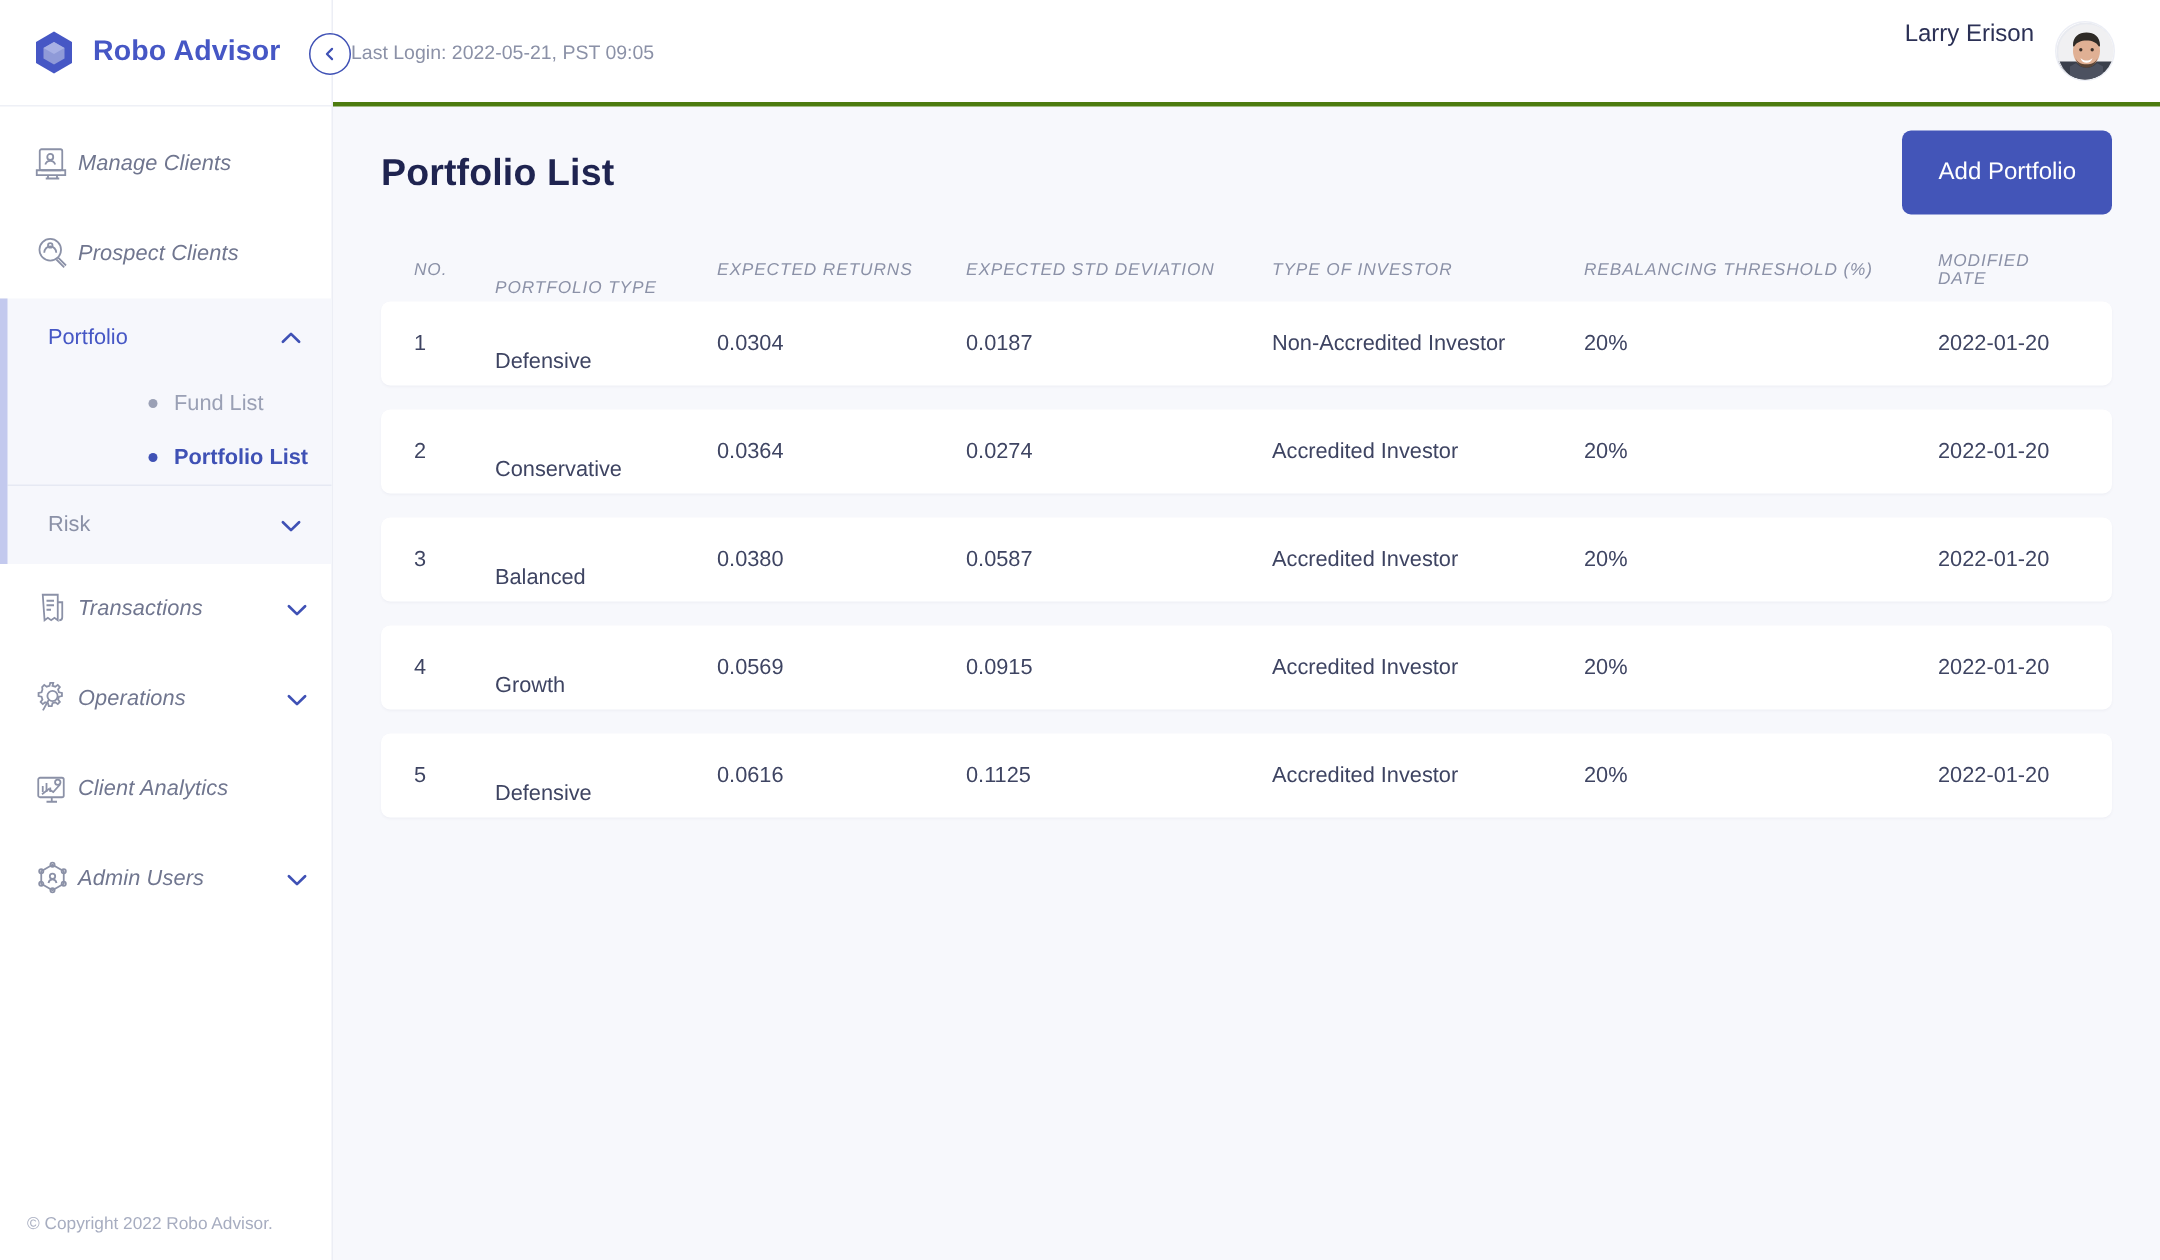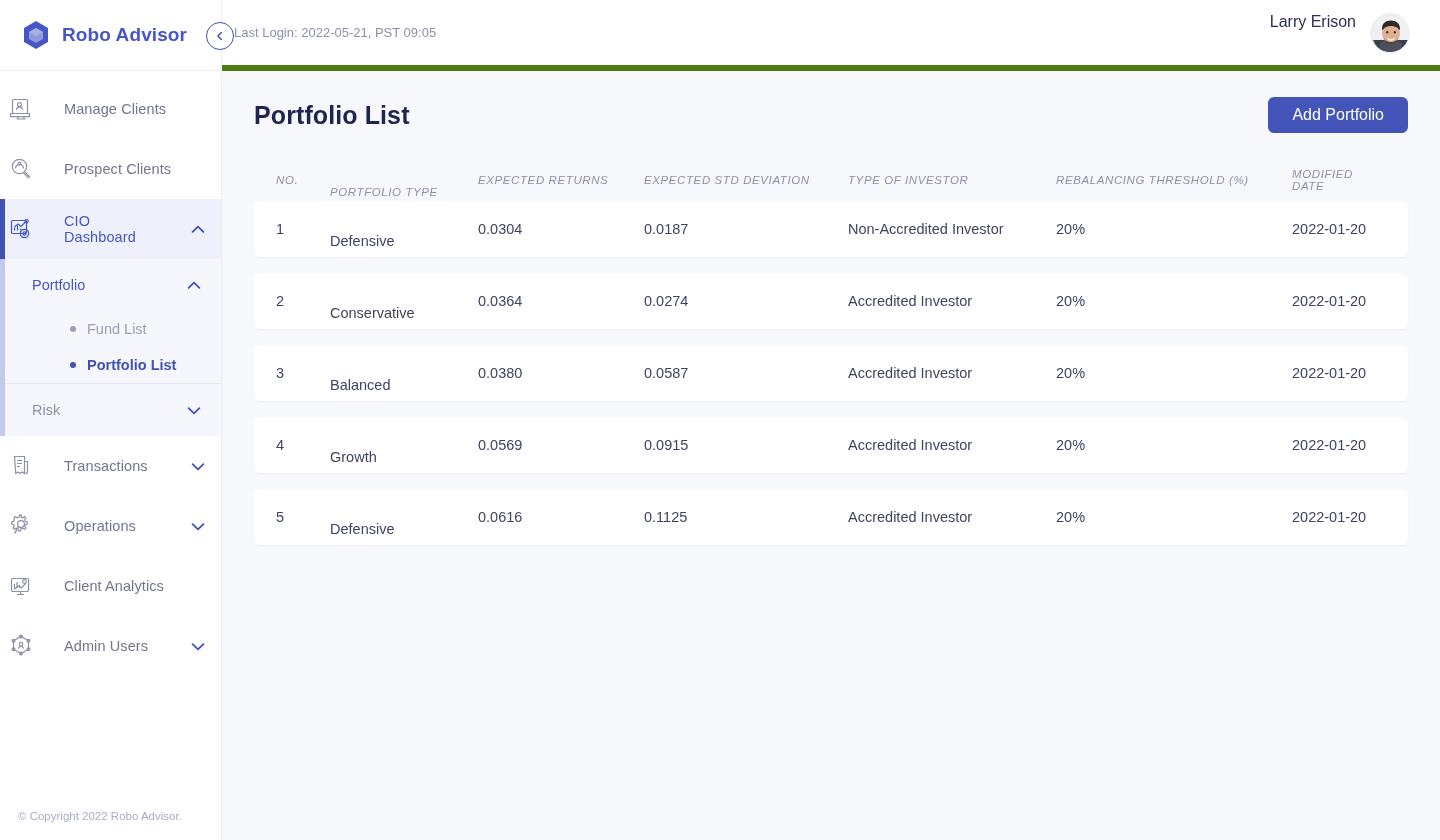--- a/index.html
+++ b/index.html
@@ -33,22 +33,22 @@
     position: absolute; left: 206px; top: 22px;
     width: 28px; height: 28px; border-radius: 50%;
     background: #ffffff; border: 1.6px solid #3f51b5;
     display: flex; align-items: center; justify-content: center;
     cursor: pointer; z-index: 20;
   }
 
   .nav { flex: 1 1 auto; padding-top: 8px; }
   .nav-item {
     display: flex; align-items: center;
-    height: 60px; padding-left: 8px; padding-right: 16px;
-    gap: 30px; cursor: pointer; position: relative;
+    height: 60px; padding-left: 22px; padding-right: 16px;
+    gap: 4px; cursor: pointer; position: relative; font-style: italic;
   }
   .nav-item .ico { width: 26px; height: 26px; flex: 0 0 26px; display:block; }
   .nav-label {
     font-size: 14.5px; color: #70768f; flex: 1 1 auto; letter-spacing: .1px;
   }
   .nav-item.active { background: #eef0fb; }
   .nav-item.active::before {
     content: ""; position: absolute; left: 0; top: 0;
     width: 5px; height: 100%; background: #3f51b5;
   }
@@ -61,57 +61,57 @@
     width: 5px; height: 100%; background: #c3c9ee;
   }
   .sub-head {
     display: flex; align-items: center; height: 52px;
     padding-left: 32px; padding-right: 20px; cursor: pointer;
   }
   .sub-head-label { font-size: 14.5px; color: #4657c5; flex: 1 1 auto; }
   .sub-head.muted .sub-head-label { color: #8b91a7; }
   .sub-link {
     display: flex; align-items: center; gap: 11px;
-    height: 36px; padding-left: 70px; cursor: pointer;
+    height: 36px; padding-left: 99px; cursor: pointer;
   }
   .dot { width: 6px; height: 6px; border-radius: 50%; background: #9aa0b5; flex: 0 0 6px; }
   .sub-link .txt { font-size: 14.5px; color: #9aa0b5; }
   .sub-link.active .dot { background: #3f51b5; }
   .sub-link.active .txt { color: #3f51b5; font-weight: 700; }
   .sub-divider { height: 1px; background: #e6e9f3; margin-left: 5px; }
 
   .footer-copy {
     padding: 0 0 18px 18px; font-size: 11.5px; color: #a7adc0;
   }
 
   
   .main { flex: 1 1 auto; height: 840px; display: flex; flex-direction: column; background: #f7f8fc; }
   .topbar {
     height: 71px; background: #ffffff; flex: 0 0 71px;
     display: flex; align-items: center; justify-content: space-between;
-    padding: 0 30px 0 12px; border-bottom: 6px solid #4d7c0f;
+    padding: 0 30px 0 12px; border-bottom: 3px solid #4d7c0f;
   }
   .last-login { font-size: 13px; color: #8b91a7; }
   .user-box { display: flex; align-items: flex-start; gap: 14px; }
   .user-name { font-size: 16px; color: #2b3055; }
   .avatar {
     width: 40px; height: 40px; border-radius: 50%;
     overflow: hidden; border: 1px solid #eceef5; flex: 0 0 40px;
   }
 
   .content { flex: 1 1 auto; padding: 0 32px; overflow: hidden; }
   .page-head {
     height: 88px; display: flex; align-items: center; justify-content: space-between;
   }
   .page-title { font-size: 25px; font-weight: 700; color: #1f2450; letter-spacing: .1px; }
   .add-btn {
     background: #4355b8; color: #fff; border: none;
     font-family: "Liberation Sans", sans-serif;
     font-size: 16px; border-radius: 6px;
-    padding: 0 24px; height: 36px; cursor: pointer;
+    padding: 0 24px; height: 56px; cursor: pointer;
   }
 
   .table-wrap { padding-bottom: 12px; }
   .thead {
     display: flex; align-items: center; height: 42px;
     padding: 0 22px;
   }
   .th {
     font-size: 11.5px; color: #8b91a7; letter-spacing: .6px;
     text-transform: uppercase;
@@ -177,36 +177,20 @@
           <svg viewBox="0 0 26 26" width="26" height="26" fill="none" stroke="#8b91a7" stroke-width="1.2">
             <circle cx="11.5" cy="10.5" r="7.2"></circle>
             <path d="M7.5 12.5c0-2.4 1.8-4.2 4-4.2s4 1.8 4 4.2"></path>
             <circle cx="11.5" cy="7.6" r="1.5"></circle>
             <path d="M16.8 15.8l5.2 5.2M15.6 17l5.2 5.2"></path>
           </svg>
         </span>
         <span class="nav-label">Prospect Clients</span>
       </div>
 
-      <div class="nav-item active">
-        <span class="ico">
-          <svg viewBox="0 0 26 26" width="26" height="26" fill="none" stroke="#4657c5" stroke-width="1.2">
-            <rect x="3.5" y="4.5" width="15" height="13" rx="1.2"></rect>
-            <path d="M6.5 14.5v-3M9.5 14.5v-5M12.5 14.5v-2"></path>
-            <polyline points="6.5,11 10,8 13,10.5 18,5.5"></polyline>
-            <circle cx="18.6" cy="5.2" r="1.6"></circle>
-            <circle cx="16.5" cy="17.5" r="4.2"></circle>
-            <circle cx="16.5" cy="17.5" r="1.6"></circle>
-          </svg>
-        </span>
-        <span class="nav-label">CIO Dashboard</span>
-        <svg class="chev" viewBox="0 0 14 9">
-          <polyline points="1.6,6.8 7,1.6 12.4,6.8" fill="none" stroke="#3f51b5" stroke-width="1.8" stroke-linecap="round" stroke-linejoin="round"></polyline>
-        </svg>
-      </div>
 
       <div class="submenu">
         <div class="sub-head">
           <span class="sub-head-label">Portfolio</span>
           <svg class="chev" viewBox="0 0 14 9">
             <polyline points="1.6,6.8 7,1.6 12.4,6.8" fill="none" stroke="#3f51b5" stroke-width="1.8" stroke-linecap="round" stroke-linejoin="round"></polyline>
           </svg>
         </div>
 
         <div class="sub-link">

